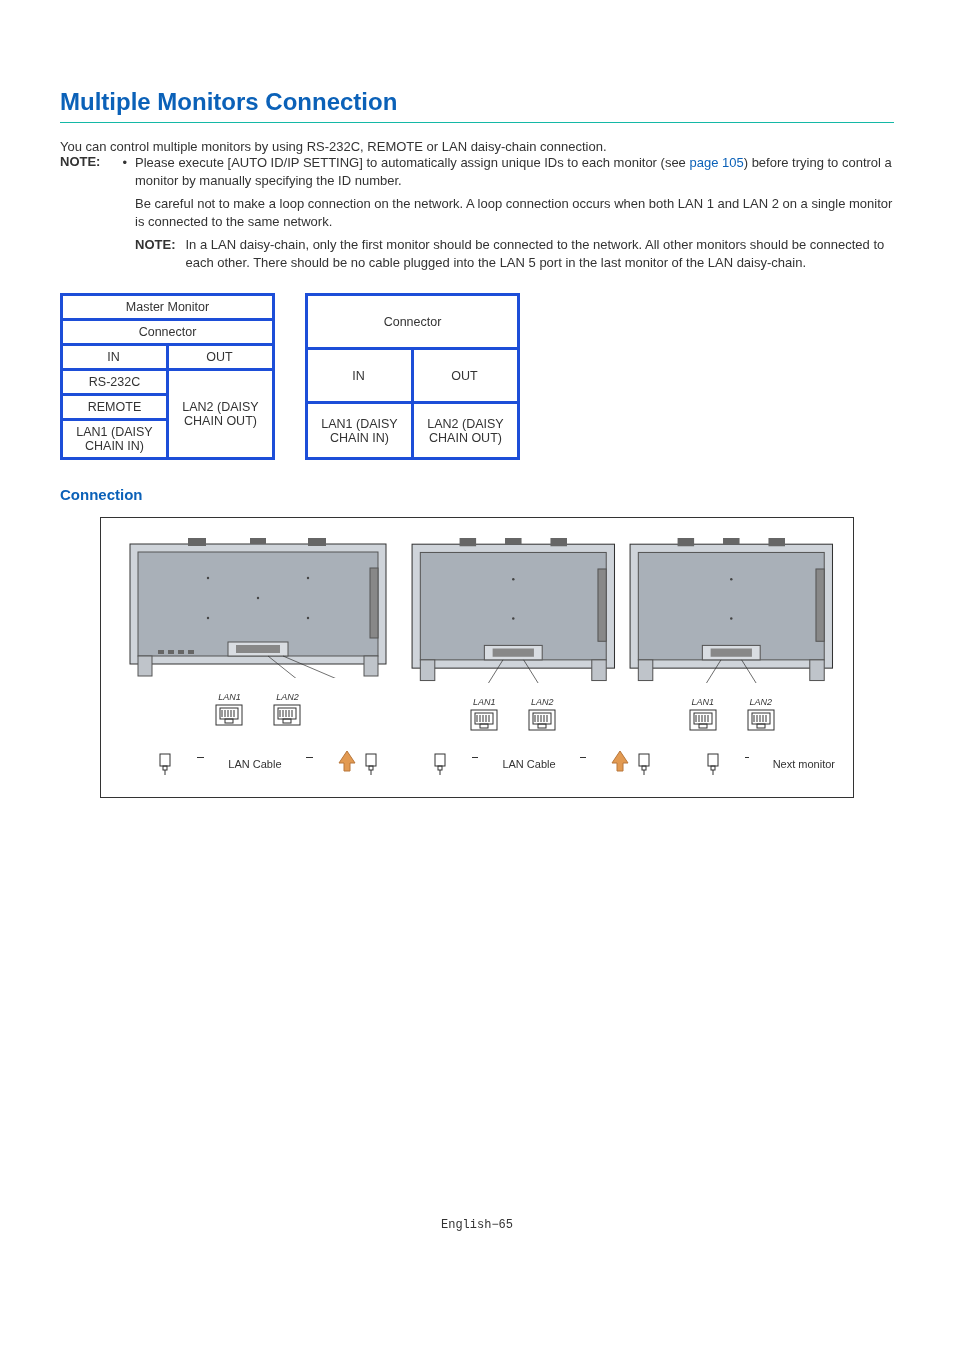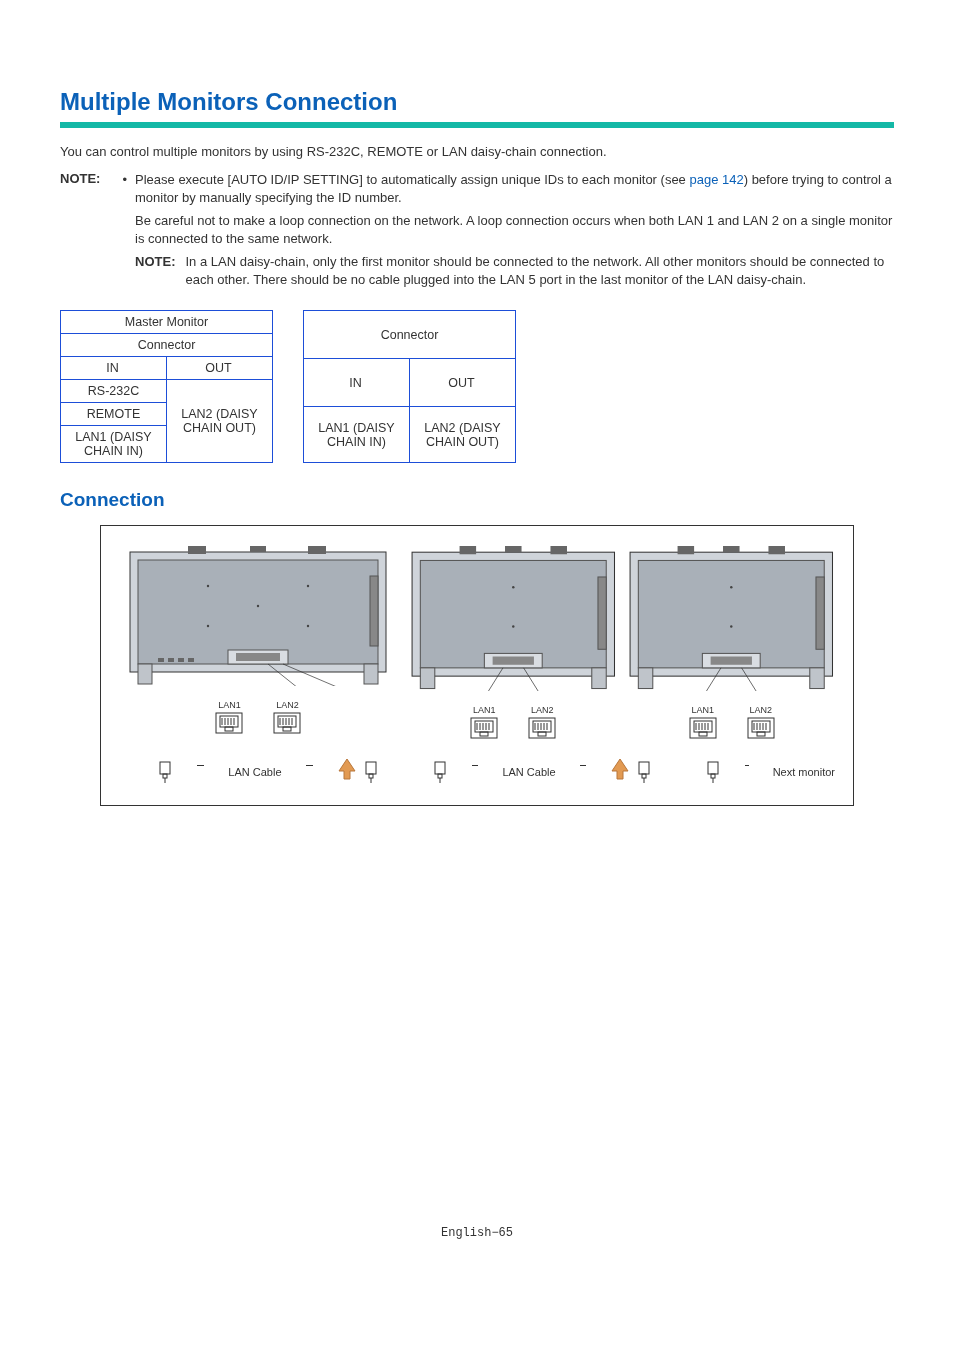--- a/index.html
+++ b/index.html
@@ -9,58 +9,58 @@
     color: #333;
     background: #fff;
     width: 954px;
     margin: 0 auto;
     padding: 88px 60px 40px 60px;
   }
   h1.title {
     color: #0b61b8;
     font-size: 24px;
     font-weight: bold;
-    border-bottom: 6px solid #14b8a6;
+    border-bottom: 1px solid #14b8a6;
     padding-bottom: 6px;
     margin-bottom: 16px;
   }
-  .intro { margin-bottom: 12px; }
+  .intro { }
   .note-row { display: flex; gap: 22px; margin-bottom: 4px; }
   .note-label { font-weight: bold; flex: 0 0 auto; }
   .bullets { list-style: none; padding-left: 0; }
   .bullets > li { display: flex; gap: 8px; margin-bottom: 6px; line-height: 1.35; }
   .bullets > li::before { content: "•"; flex: 0 0 auto; }
   .sub-note { margin: 6px 0 10px 0; display: flex; gap: 10px; line-height: 1.35; }
   .link { color: #0b61b8; }
   .tables-row { display: flex; gap: 30px; margin-top: 6px; margin-bottom: 26px; }
   table.conn {
     border-collapse: collapse;
     text-align: center;
     font-size: 12.5px;
   }
   table.conn th, table.conn td {
-    border: 1px solid #1d4ed8;
+    border: 3px solid #1d4ed8;
     padding: 4px 10px;
     font-weight: normal;
   }
   table.conn .col { width: 106px; padding-left: 8px; }
   h3.sub {
     color: #0b61b8;
-    font-size: 19px;
+    font-size: 15px;
     font-weight: bold;
     margin-bottom: 14px;
   }
   .diagram-box {
     border: 1px solid #333;
     padding: 20px 18px 18px 18px;
     margin: 0 40px;
   }
   .monitors-row { display: flex; justify-content: space-between; gap: 12px; align-items: flex-start; }
   .monitor-group { display: flex; flex-direction: column; align-items: center; flex: 1; }
-  .ports-row { display: flex; justify-content: center; gap: 30px; margin-top: 14px; }
+  .ports-row { display: flex; justify-content: center; gap: 30px; margin-top: 14px; font-style: italic; }
   .port-col { display: flex; flex-direction: column; align-items: center; gap: 2px; }
   .port-label { font-size: 9px; }
   .cable-row { display: flex; justify-content: flex-start; align-items: center; margin-top: 18px; gap: 24px; }
   .cable-seg { display: flex; align-items: center; gap: 6px; }
   .cable-label { font-size: 11px; }
   .footer { text-align: center; margin-top: 420px; font-size: 12px; font-family: Liberation Mono, monospace; }
   
   .monitor-svg { width: 100%; max-width: 220px; }
   .monitor-svg.first { max-width: 260px; }
   .port-svg { width: 28px; height: 22px; }
@@ -72,21 +72,21 @@
 
 <h1 class="title">Multiple Monitors Connection</h1>
 
 <p class="intro">You can control multiple monitors by using RS-232C, REMOTE or LAN daisy-chain connection.</p>
 
 <div class="note-row">
   <div class="note-label">NOTE:</div>
   <ul class="bullets">
     <li>
       <div>
-        <span>Please execute [AUTO ID/IP SETTING] to automatically assign unique IDs to each monitor (see </span><span class="link">page 142</span><span>) before trying to control a monitor by manually specifying the ID number.</span>
+        <span>Please execute [AUTO ID/IP SETTING] to automatically assign unique IDs to each monitor (see </span><span class="link">page 105</span><span>) before trying to control a monitor by manually specifying the ID number.</span>
         <div style="height:6px"></div>
         <div>Be careful not to make a loop connection on the network. A loop connection occurs when both LAN 1 and LAN 2 on a single monitor is connected to the same network.</div>
         <div class="sub-note">
           <div class="note-label">NOTE:</div>
           <div>In a LAN daisy-chain, only the first monitor should be connected to the network. All other monitors should be connected to each other. There should be no cable plugged into the LAN 5 port in the last monitor of the LAN daisy-chain.</div>
         </div>
       </div>
     </li>
   </ul>
 </div>

